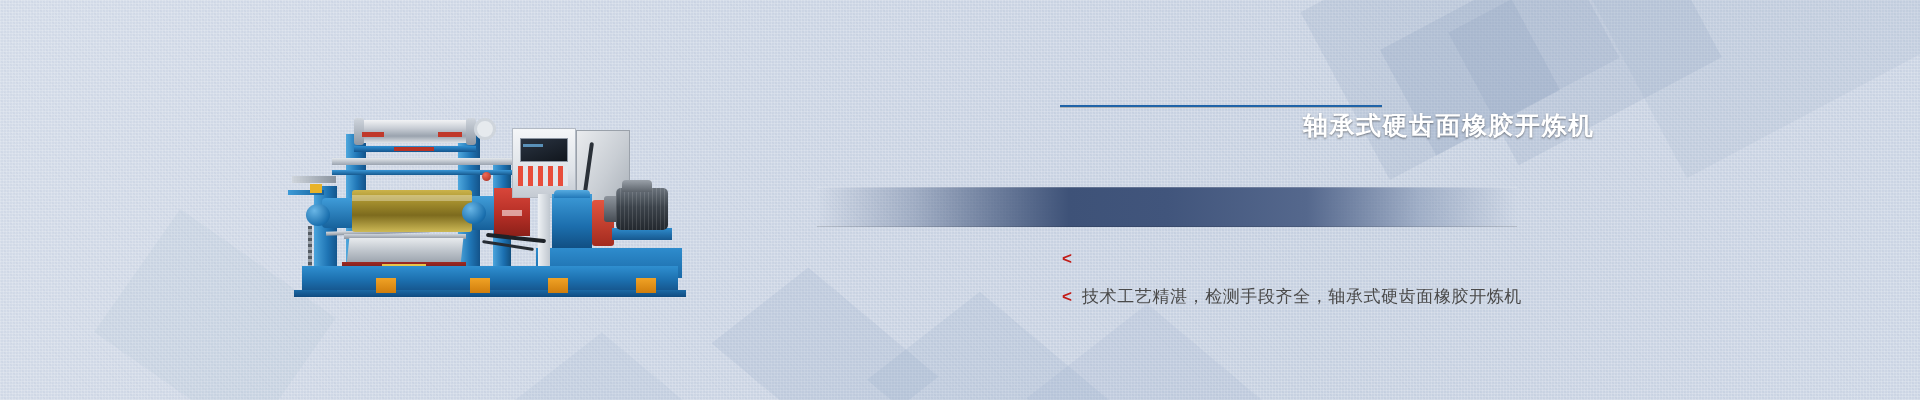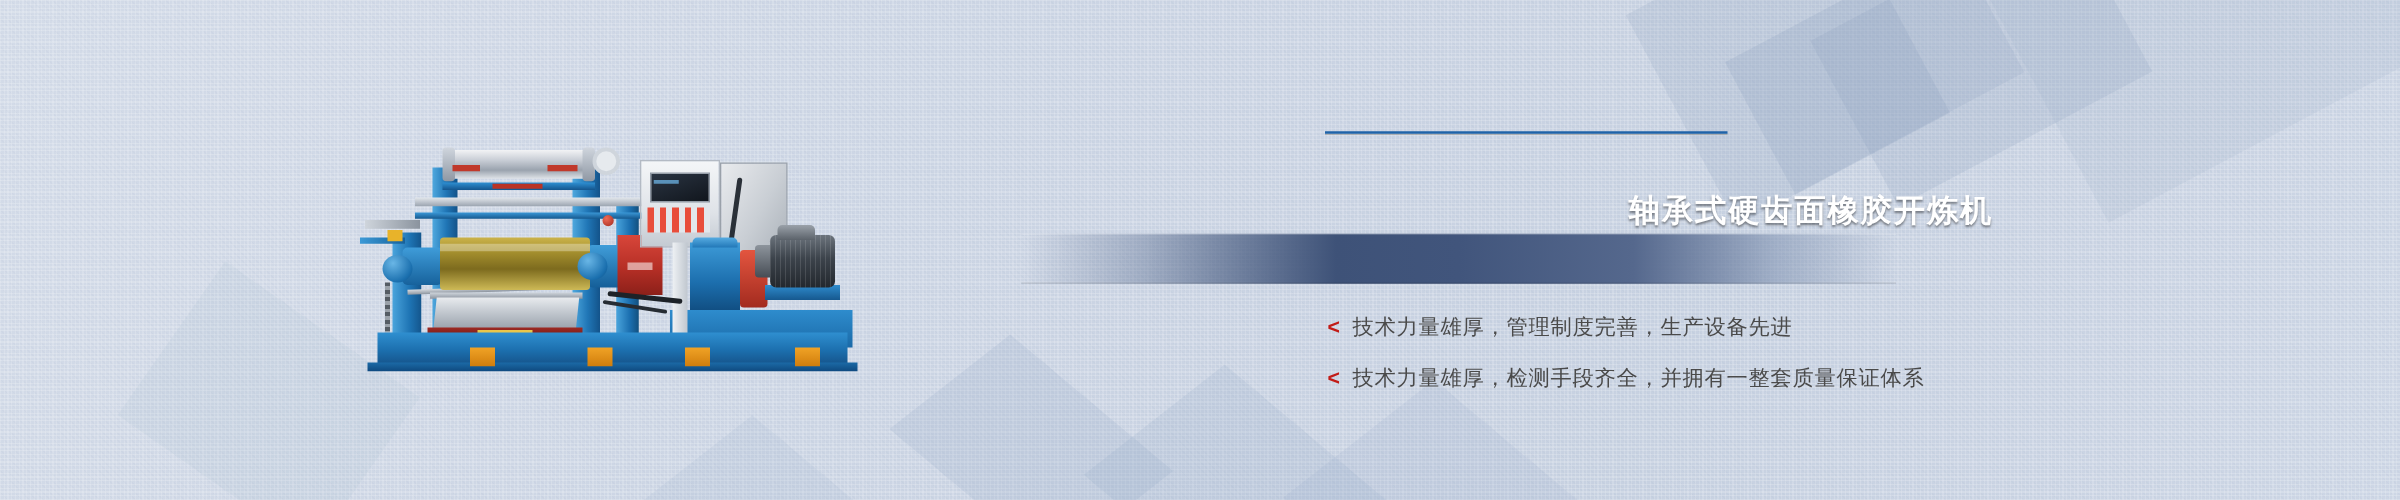--- a/index.html
+++ b/index.html
@@ -132,21 +132,20 @@
     left: 243px;
     top: 0;
     height: 40px;
     line-height: 40px;
     font-size: 25px;
     font-weight: bold;
     letter-spacing: 1.5px;
     color: #ffffff;
     white-space: nowrap;
     text-shadow: 0 1px 2px rgba(0,0,0,.45);
-    margin-top: 44px;
   }
 
   .bullets {
     position: absolute;
     left: 2px;
     top: 145px;
   }
   .bullet {
     display: flex;
     align-items: baseline;
@@ -413,24 +412,23 @@
     <div class="rule-top"></div>
 
 
     <div class="ribbon"></div>
     <div class="ribbon-text">轴承式硬齿面橡胶开炼机</div>
 
     <div class="bullets">
 
       <div class="bullet">
         <span class="bullet-mark">&lt;</span>
-        <span class="bullet-text">技术力量雄厚，管理制度完善，生产设备先进</span>
       </div>
 
       <div class="bullet">
         <span class="bullet-mark">&lt;</span>
-        <span class="bullet-text">技术力量雄厚，检测手段齐全，并拥有一整套质量保证体系</span>
+        <span class="bullet-text">技术工艺精湛，检测手段齐全，轴承式硬齿面橡胶开炼机</span>
       </div>
 
     </div>
   </div>
 
 </div>
 
 </body></html>

